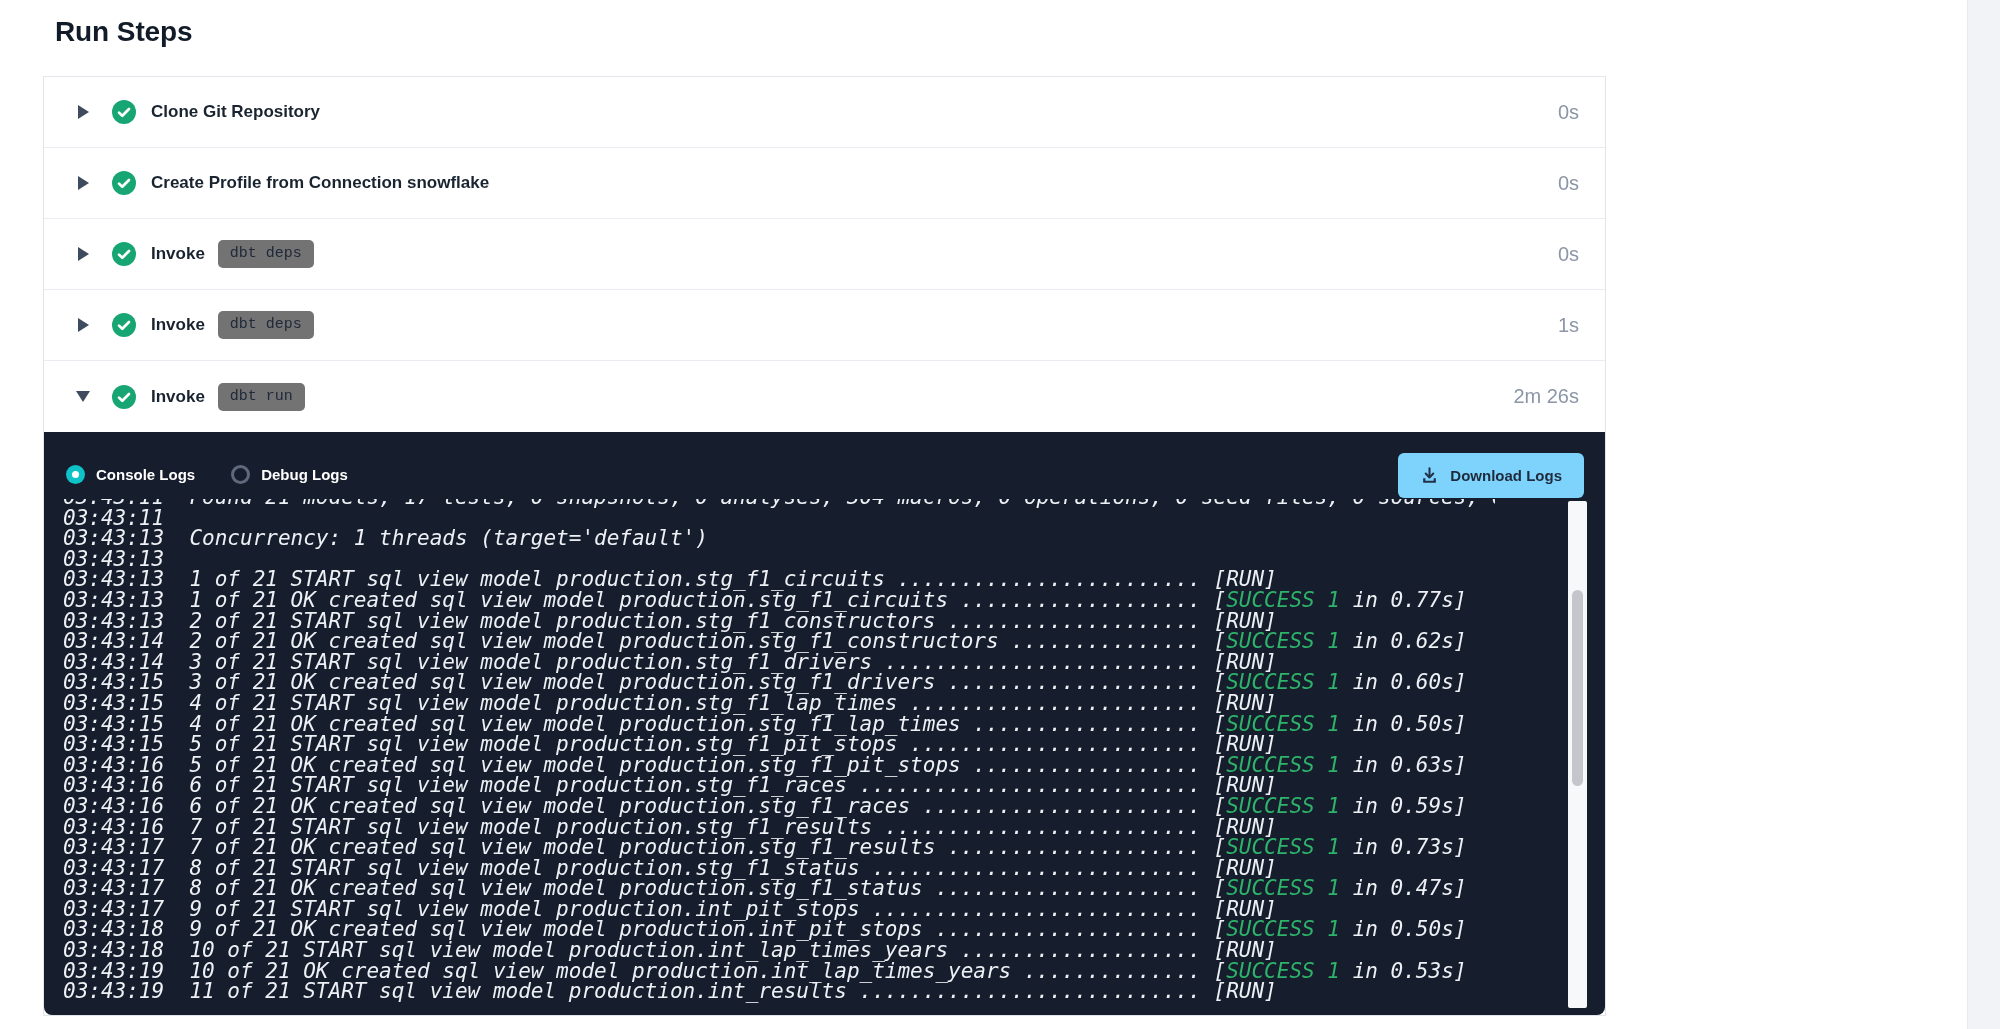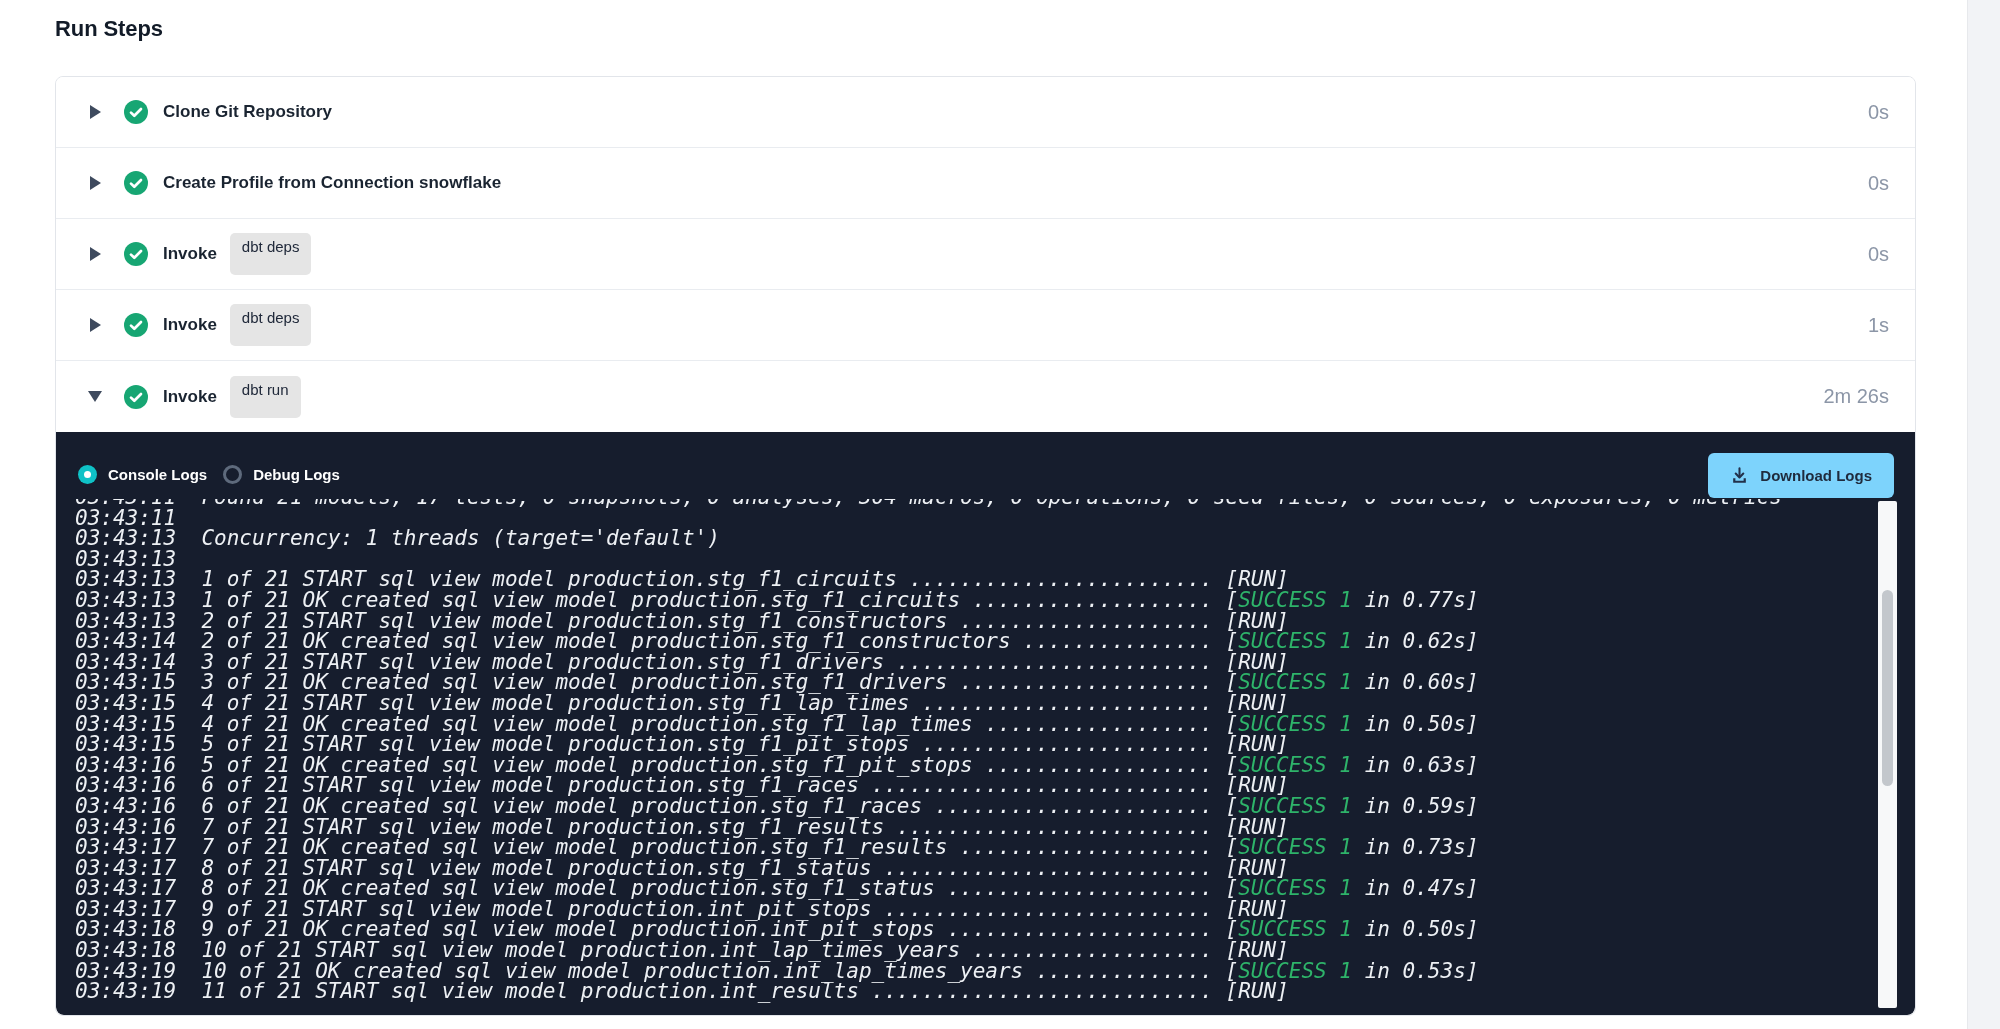--- a/index.html
+++ b/index.html
@@ -5,41 +5,41 @@
   :root{
     --teal:#0fc2c7; --green:#2eb46a; --check:#17a673; --console:#161d2d;
     --ink:#1a2431; --muted:#8c96a7; --border:#e2e5ea; --divider:#e9ecf0;
   }
   *{margin:0;padding:0;box-sizing:border-box;}
   html,body{width:2000px;height:1029px;}
   body{background:#fff;font-family:"Liberation Sans",sans-serif;position:relative;overflow:hidden;}
 
   .gutter{position:absolute;top:0;right:0;width:33px;height:1029px;background:#f2f3f6;border-left:1px solid #e7e9ec;}
 
-  .page-title{position:absolute;left:55px;top:16px;font-size:22px;font-weight:700;color:#121b28;letter-spacing:-.1px;}
+  .page-title{position:absolute;left:55px;top:16px;font-size:28px;font-weight:700;color:#121b28;letter-spacing:-.1px;}
 
-  .card{position:absolute;left:55px;top:76px;width:1861px;background:#fff;border:1px solid var(--border);
-        border-radius:8px;overflow:hidden;}
+  .card{position:absolute;left:43px;top:76px;width:1563px;background:#fff;border:1px solid var(--border);
+        border-radius:0;overflow:hidden;}
 
   .row{height:71px;display:flex;align-items:center;padding:0 26px 0 32px;border-bottom:1px solid var(--divider);
        background:#fff;cursor:pointer;}
   .row.expanded{border-bottom:none;}
   .caret-box{width:14px;display:flex;justify-content:center;align-items:center;margin-right:22px;flex:0 0 14px;}
   .tri{width:0;height:0;display:block;}
   .tri.right{border-left:11px solid #3e4a5e;border-top:7px solid transparent;border-bottom:7px solid transparent;}
   .tri.down{border-top:11px solid #3e4a5e;border-left:7px solid transparent;border-right:7px solid transparent;}
   .check{width:24px;height:24px;margin-right:15px;flex:0 0 24px;}
   .check svg{display:block;}
   .label{font-size:17px;font-weight:700;color:var(--ink);}
-  .badge{margin-left:13px;font-family:Liberation Sans, sans-serif;font-size:15px;color:#20293a;
-         background:#e5e5e5;border-radius:5px;padding:5px 12px 20px;}
+  .badge{margin-left:13px;font-family:Liberation Mono, monospace;font-size:15px;color:#20293a;
+         background:#737373;border-radius:5px;padding:5px 12px 6px;}
   .dur{margin-left:auto;font-size:20px;color:var(--muted);}
 
   .console{position:relative;height:583px;background:var(--console);border-radius:0 0 8px 8px;overflow:hidden;}
-  .tabs{position:absolute;left:22px;top:33px;display:flex;gap:16px;align-items:center;}
+  .tabs{position:absolute;left:22px;top:33px;display:flex;gap:36px;align-items:center;}
   .tab{display:flex;align-items:center;gap:11px;cursor:pointer;}
   .radio{width:19px;height:19px;border-radius:50%;position:relative;flex:0 0 19px;}
   .radio.on{background:var(--teal);}
   .radio.on::after{content:"";position:absolute;left:6px;top:6px;width:7px;height:7px;border-radius:50%;background:#fff;}
   .radio.off{border:3px solid #5e6a7c;}
   .tab-label{color:#fff;font-size:15px;font-weight:700;}
 
   .dl-btn{position:absolute;right:21px;top:21px;height:45px;background:#7dd3fc;border:none;border-radius:6px;
           display:flex;align-items:center;gap:11px;padding:0 22px;font-family:"Liberation Sans",sans-serif;
           font-size:15px;font-weight:700;color:#1f2b3d;cursor:pointer;}

